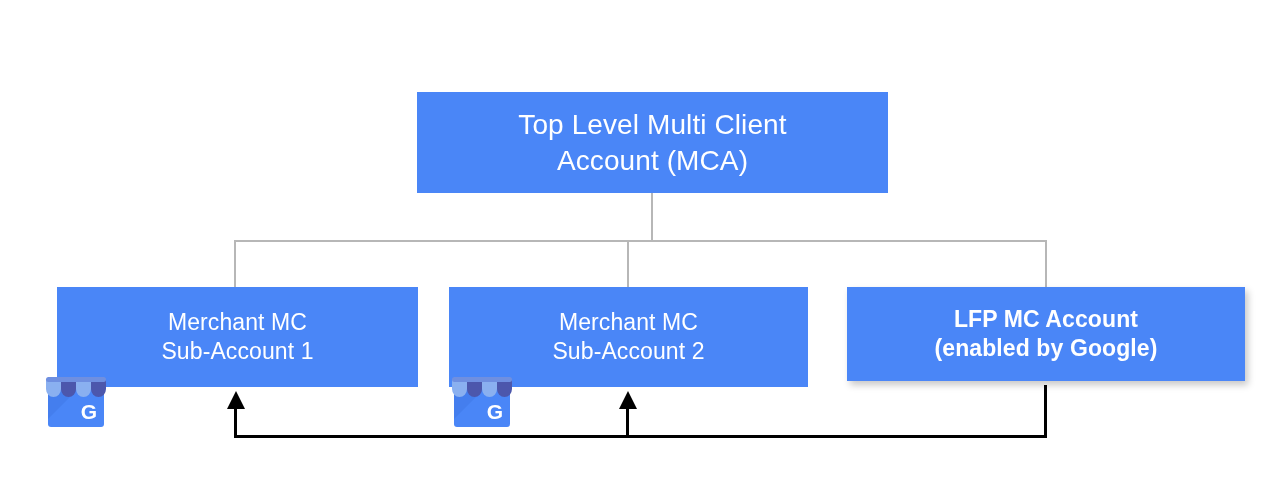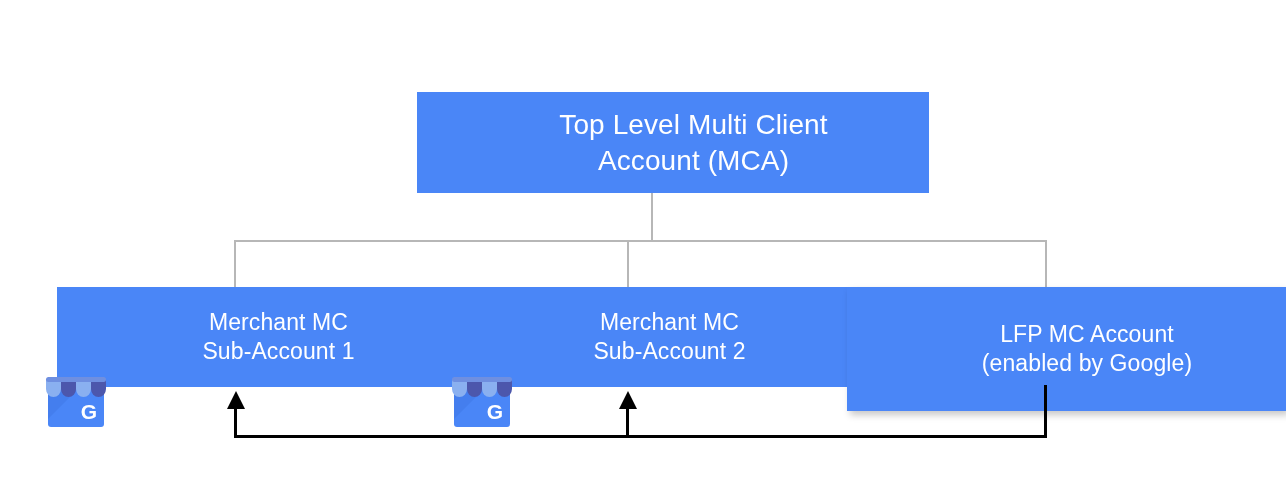--- a/index.html
+++ b/index.html
@@ -24,21 +24,20 @@
     background: #4a86f7;
     color: #ffffff;
     display: flex;
     align-items: center;
     justify-content: center;
     text-align: center;
     line-height: 1.28;
     font-weight: 400;
     letter-spacing: 0.1px;
     z-index: 4;
-    padding-left: 41px;
   }
   .node .label {
     width: 100%;
     white-space: pre-line;
   }
 
   #node-mca {
     left: 417px;
     top: 92px;
     width: 471px;
@@ -56,23 +55,24 @@
     left: 449px;
     top: 287px;
     width: 359px;
     height: 100px;
     font-size: 23px;
   }
   #node-lfp {
     left: 847px;
     top: 287px;
     width: 398px;
-    height: 124px;
+    height: 94px;
     font-size: 23px;
     box-shadow: 3px 4px 7px rgba(0,0,0,0.22);
+    font-weight: bold;
   }
 
   
   .gline {
     position: absolute;
     background: #b7b7b7;
     z-index: 1;
   }
   #stem-mca    { left: 651px; top: 193px; width: 2px;   height: 49px; }
   #bus-h       { left: 234px; top: 240px; width: 813px; height: 2px;  }

